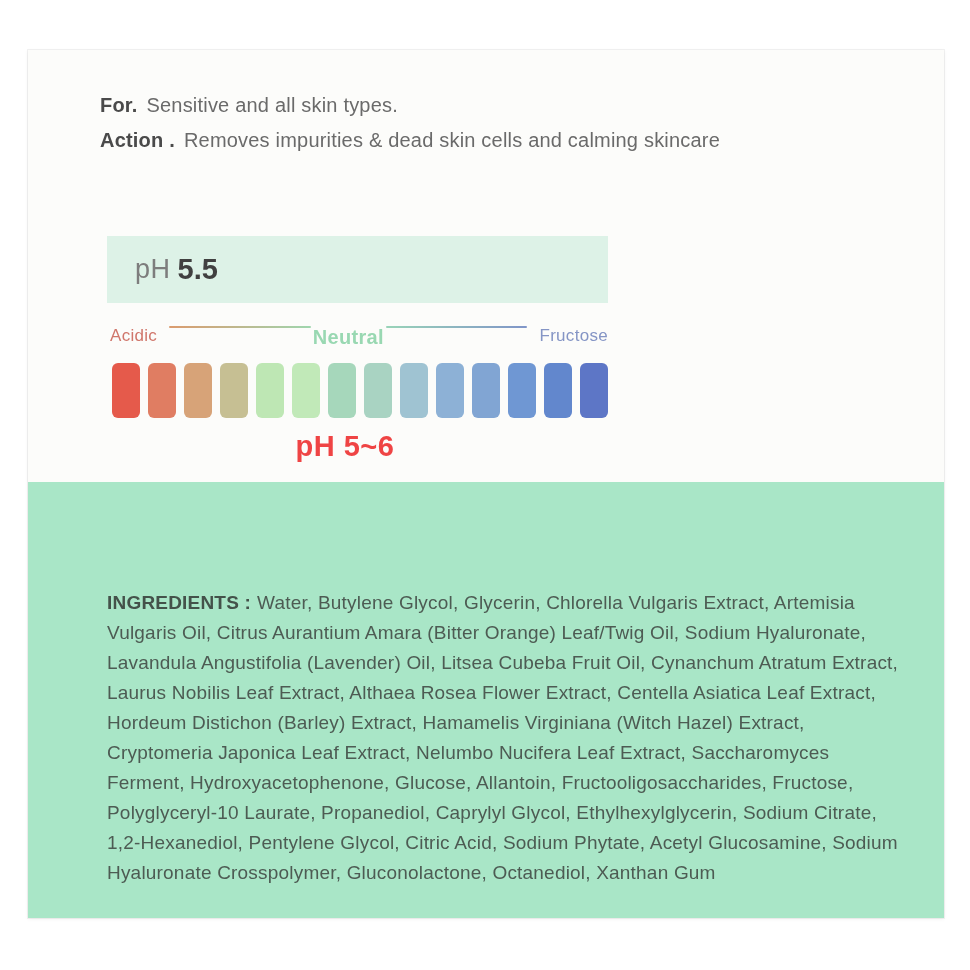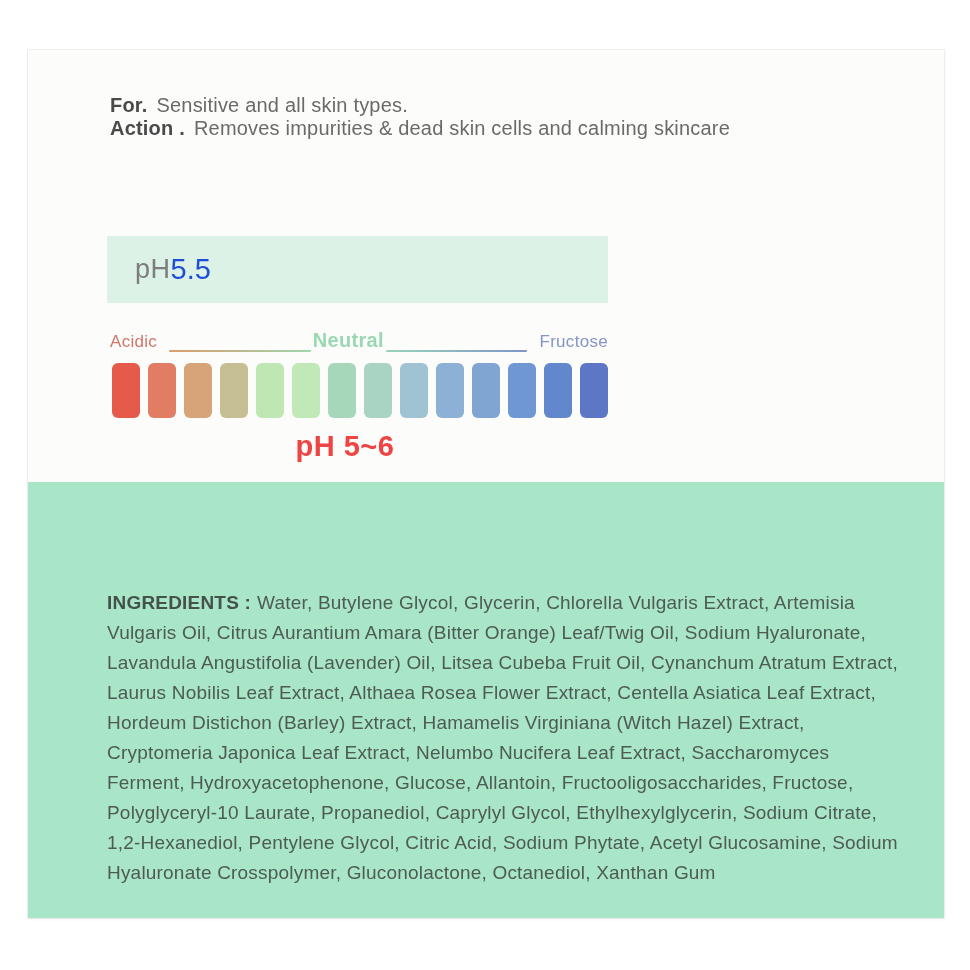--- a/index.html
+++ b/index.html
@@ -20,24 +20,25 @@
     top: 50px;
     width: 916px;
     height: 868px;
     background: #fcfcfa;
     box-shadow: 0 0 0 1px rgba(0,0,0,0.05), 0 1px 4px rgba(0,0,0,0.06);
   }
 
   
   .info-section {
     position: absolute;
-    left: 82px;
+    left: 72px;
     top: 44px;
     display: flex;
     flex-direction: column;
+    gap: 12px;
   }
   .info-row {
     font-size: 20px;
     line-height: 23px;
     color: #6a6a6a;
     letter-spacing: 0.2px;
     white-space: nowrap;
   }
   .info-label {
     font-weight: bold;
@@ -62,33 +63,34 @@
     letter-spacing: 0.2px;
   }
   .banner-ph {
     font-size: 27px;
     color: #7d7d7d;
     margin-left: 0;
     letter-spacing: 0.5px;
   }
   .banner-value {
     font-size: 29px;
-    font-weight: normal;
-    color: #1d4ed8;
+    font-weight: bold;
+    color: #404040;
+    margin-left: 7px;
   }
 
   
   .scale-labels {
     position: absolute;
     left: 82px;
     top: 276px;
     width: 498px;
     height: 26px;
     display: flex;
-    align-items: flex-end;
+    align-items: flex-start;
   }
   .scale-end-label { font-size: 17px; letter-spacing: 0.3px; }
   .scale-mid-label { font-size: 20px; font-weight: bold; letter-spacing: 0.3px; }
   .grad-line { flex: 1; height: 2px; border-radius: 1px; }
   .grad-line.left {
     margin-left: 12px; margin-right: 2px;
     background: linear-gradient(to right, #db9b6e, #9fd6ae);
   }
   .grad-line.right {
     margin-left: 2px; margin-right: 12px;

